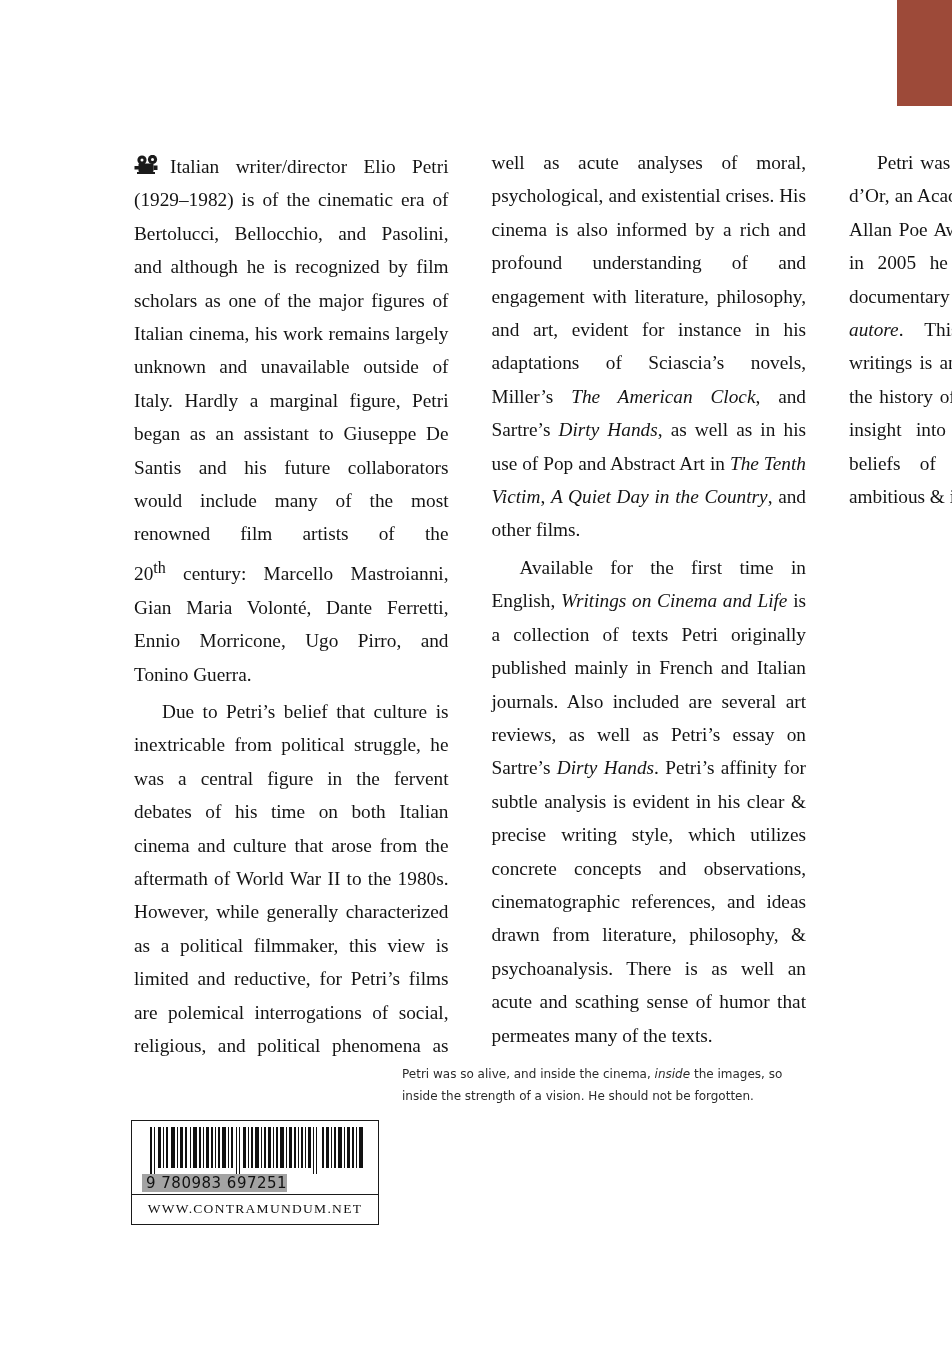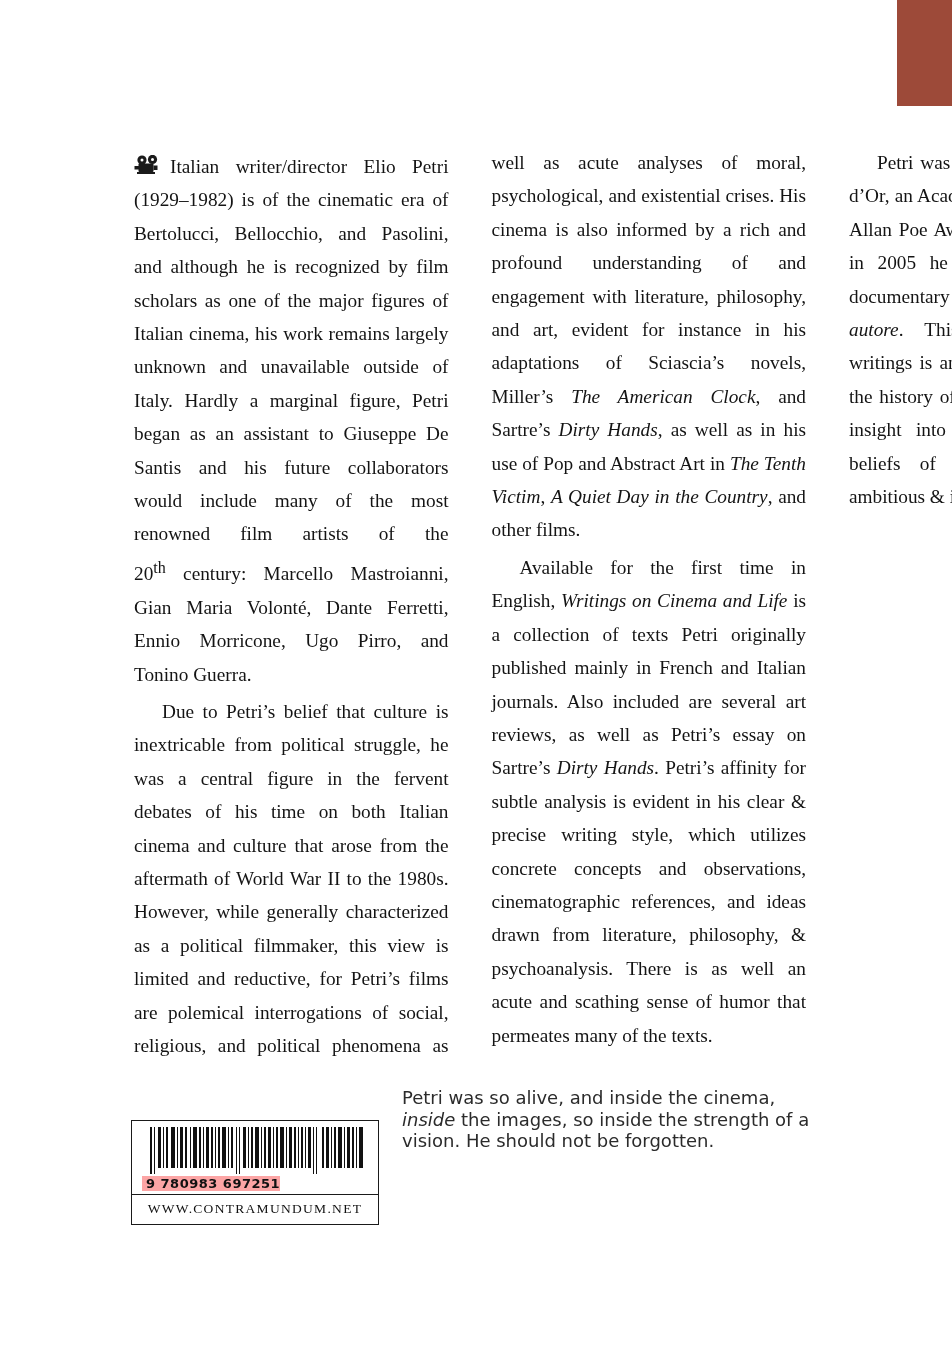--- a/index.html
+++ b/index.html
@@ -115,47 +115,47 @@
     padding: 6px 10px 2px 10px;
     background: #fff;
   }
   .barcode-bars {
     height: 47px;
     width: 100%;
     display: block;
   }
   .barcode-digits {
     font-family: "DejaVu Sans", "Liberation Sans", sans-serif;
-    font-size: 13px;
-    font-weight: 700;
+    font-size: 15px;
+    font-weight: 400;
     letter-spacing: 0.5px;
     color: #111;
     margin-top: -9px;
     padding-left: 4px;
     position: relative;
     z-index: 2;
-    background: #fca5a5;
+    background: #a3a3a3;
     display: inline-block;
   }
   .website-line {
     text-align: center;
     font-size: 13.5px;
     letter-spacing: 1.3px;
     padding: 6px 0 7px 0;
     color: #111;
   }
 
   
   .pull-quote {
     position: absolute;
     left: 402px;
-    top: 1087px;
+    top: 1064px;
     width: 408px;
     font-family: "DejaVu Sans", "Liberation Sans", sans-serif;
-    font-size: 18px;
+    font-size: 12px;
     line-height: 21.5px;
     color: #2b2b2b;
   }
   .pull-quote p { margin: 0; }
   .pull-quote .attribution { margin-top: 1px; }
   .pull-quote i { font-style: italic; }
 </style>
 </head>
 <body>
 

